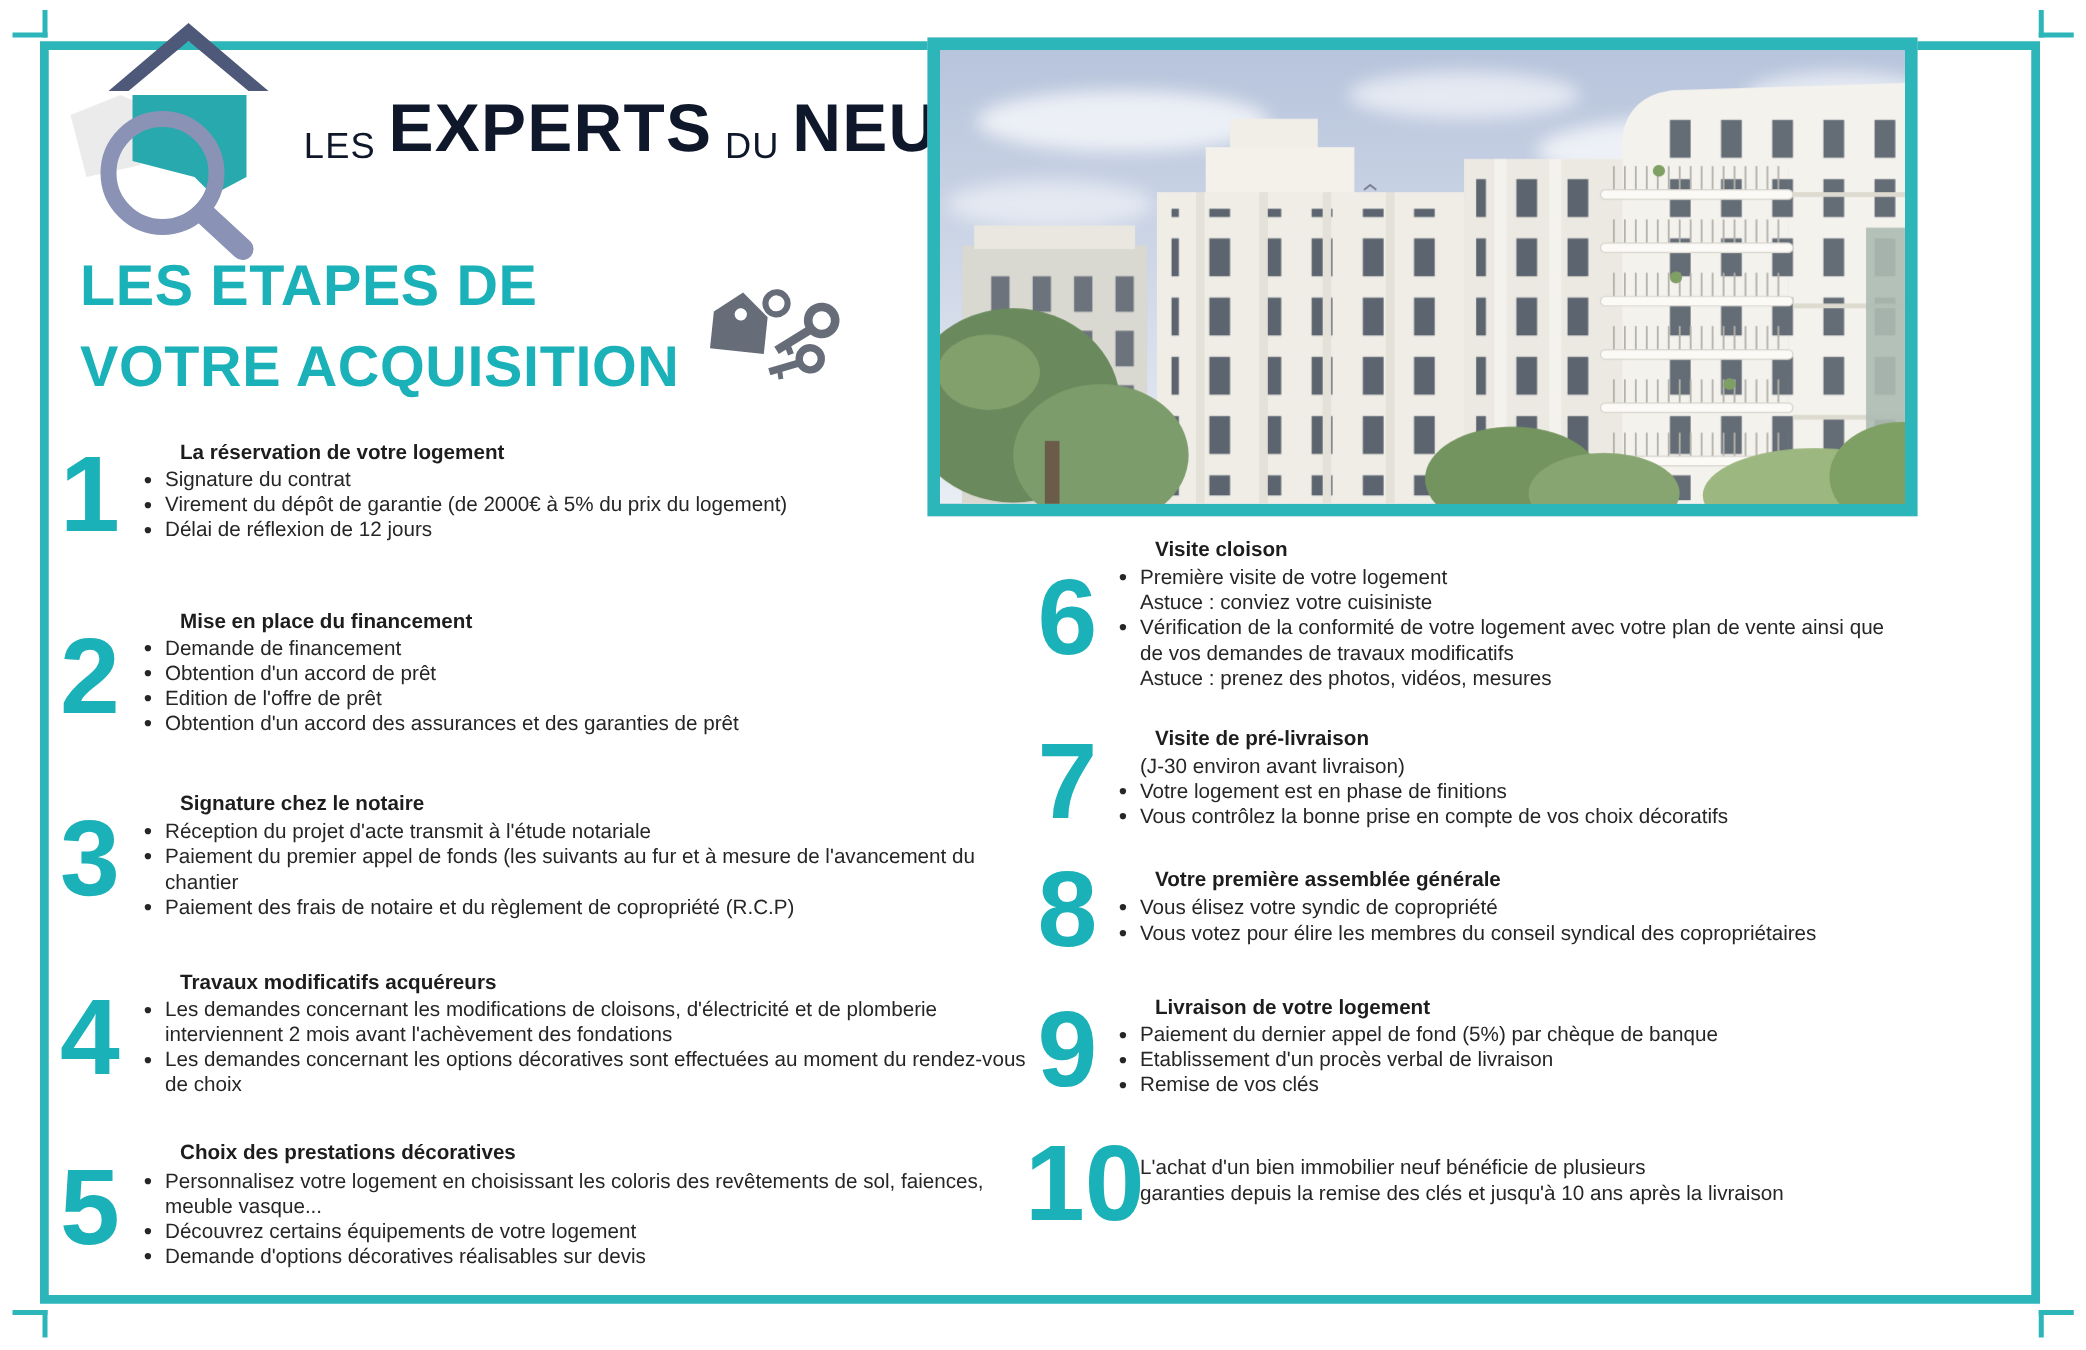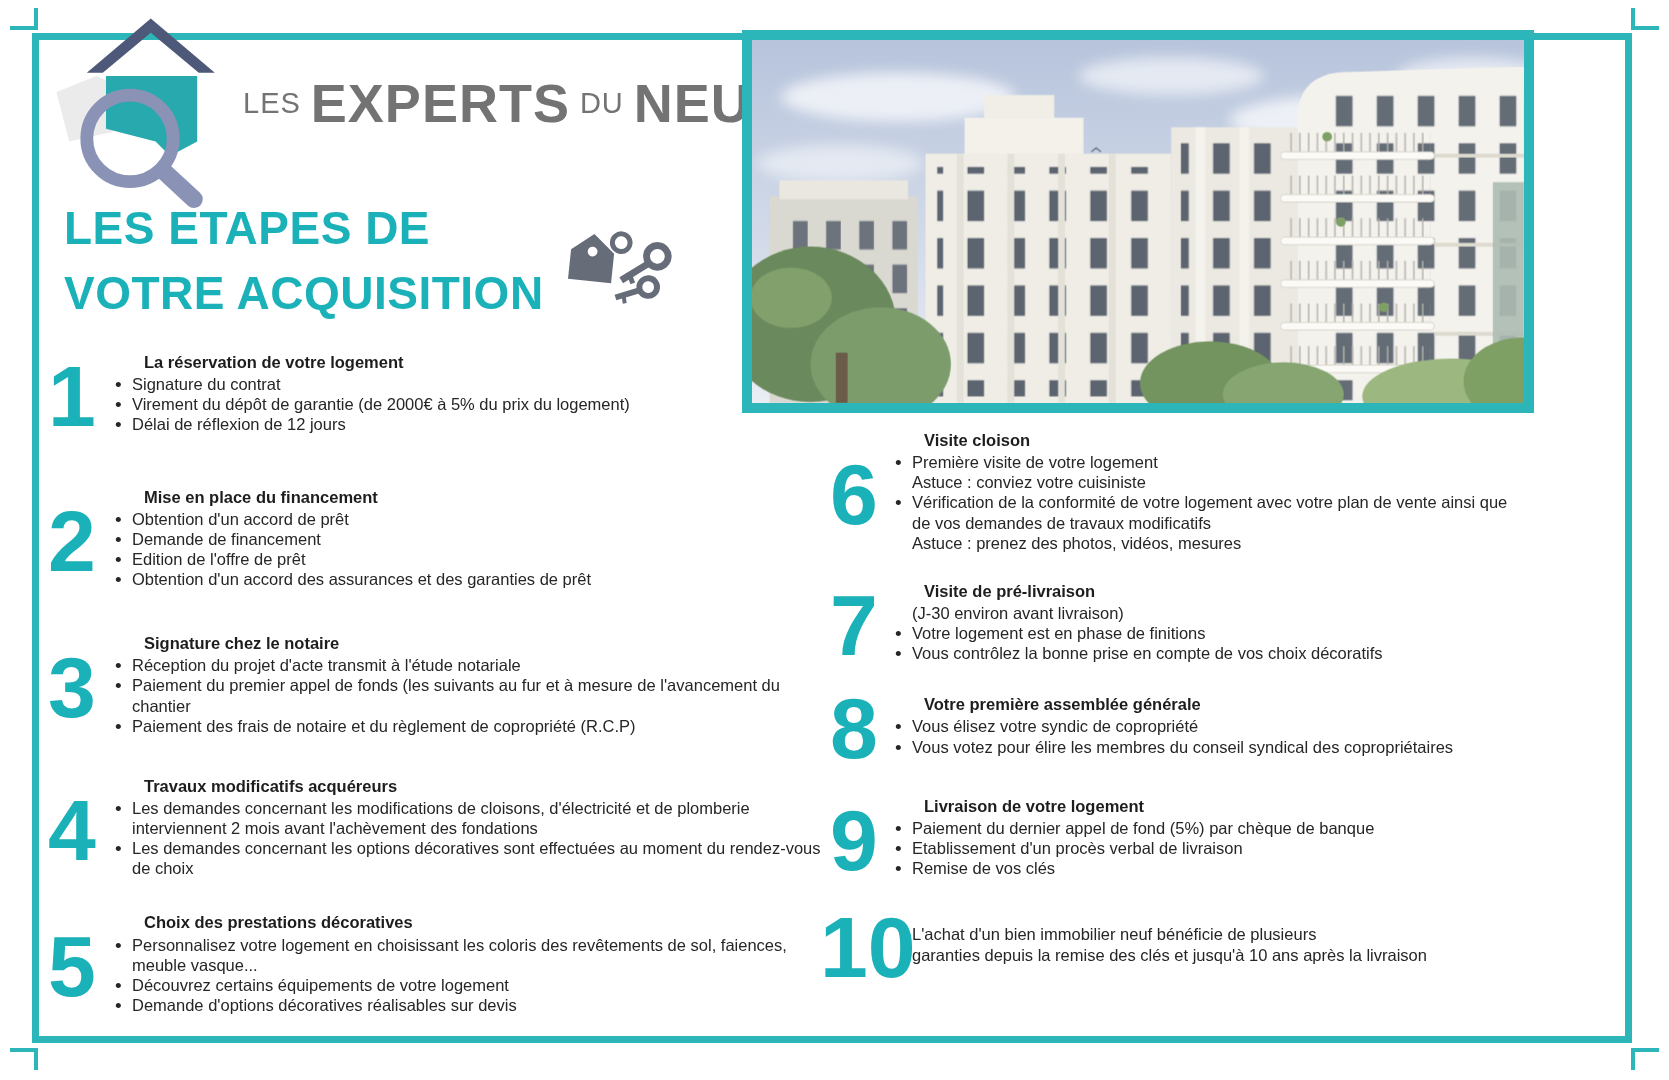--- a/index.html
+++ b/index.html
@@ -10,22 +10,22 @@
   
   .frame{position:absolute;left:32px;top:33px;width:1600px;height:1010px;
     border:7px solid #2cb6ba;box-sizing:border-box;}
   .corner{position:absolute;width:24px;height:18px;}
   #c-tl{left:10px;top:8px;border-right:4px solid #2cb6ba;border-bottom:4px solid #2cb6ba;}
   #c-tr{right:10px;top:8px;border-left:4px solid #2cb6ba;border-bottom:4px solid #2cb6ba;}
   #c-bl{left:10px;bottom:10px;border-right:4px solid #2cb6ba;border-top:4px solid #2cb6ba;}
   #c-br{right:10px;bottom:10px;border-left:4px solid #2cb6ba;border-top:4px solid #2cb6ba;}
   
   .logo-icon{position:absolute;left:50px;top:2px;width:192px;height:212px;}
-  .logo-text{position:absolute;left:243px;top:72px;display:flex;align-items:center;gap:10px;
-    color:#737373;white-space:nowrap;}
+  .logo-text{position:absolute;left:243px;top:72px;display:flex;align-items:flex-end;gap:10px;
+    color:#0f172a;white-space:nowrap;}
   .logo-text .sm{font-size:29px;letter-spacing:1px;}
   .logo-text .lg{font-size:54px;font-weight:700;letter-spacing:1px;}
   
   .page-title{position:absolute;left:64px;top:196px;color:#1bb1b8;font-weight:700;
     font-size:46px;line-height:1.42;letter-spacing:.5px;}
   .keys{position:absolute;left:558px;top:218px;width:118px;height:92px;}
   
   .photo{position:absolute;left:742px;top:30px;width:792px;height:383px;
     border:10px solid #2cb6ba;box-sizing:border-box;overflow:hidden;background:#cfd8e6;}
   .photo svg{display:block;width:100%;height:100%;}
@@ -205,22 +205,22 @@
           <li class="bullet">Virement du dépôt de garantie (de 2000€ à 5% du prix du logement)</li>
           <li class="bullet">Délai de réflexion de 12 jours</li>
         </ul>
       </div>
     </div>
     <div class="step">
       <div class="num">2</div>
       <div class="content">
         <div class="step-title">Mise en place du financement</div>
         <ul class="items">
+          <li class="bullet">Demande de financement</li>
           <li class="bullet">Obtention d'un accord de prêt</li>
-          <li class="bullet">Demande de financement</li>
           <li class="bullet">Edition de l'offre de prêt</li>
           <li class="bullet">Obtention d'un accord des assurances et des garanties de prêt</li>
         </ul>
       </div>
     </div>
     <div class="step">
       <div class="num">3</div>
       <div class="content">
         <div class="step-title">Signature chez le notaire</div>
         <ul class="items">

